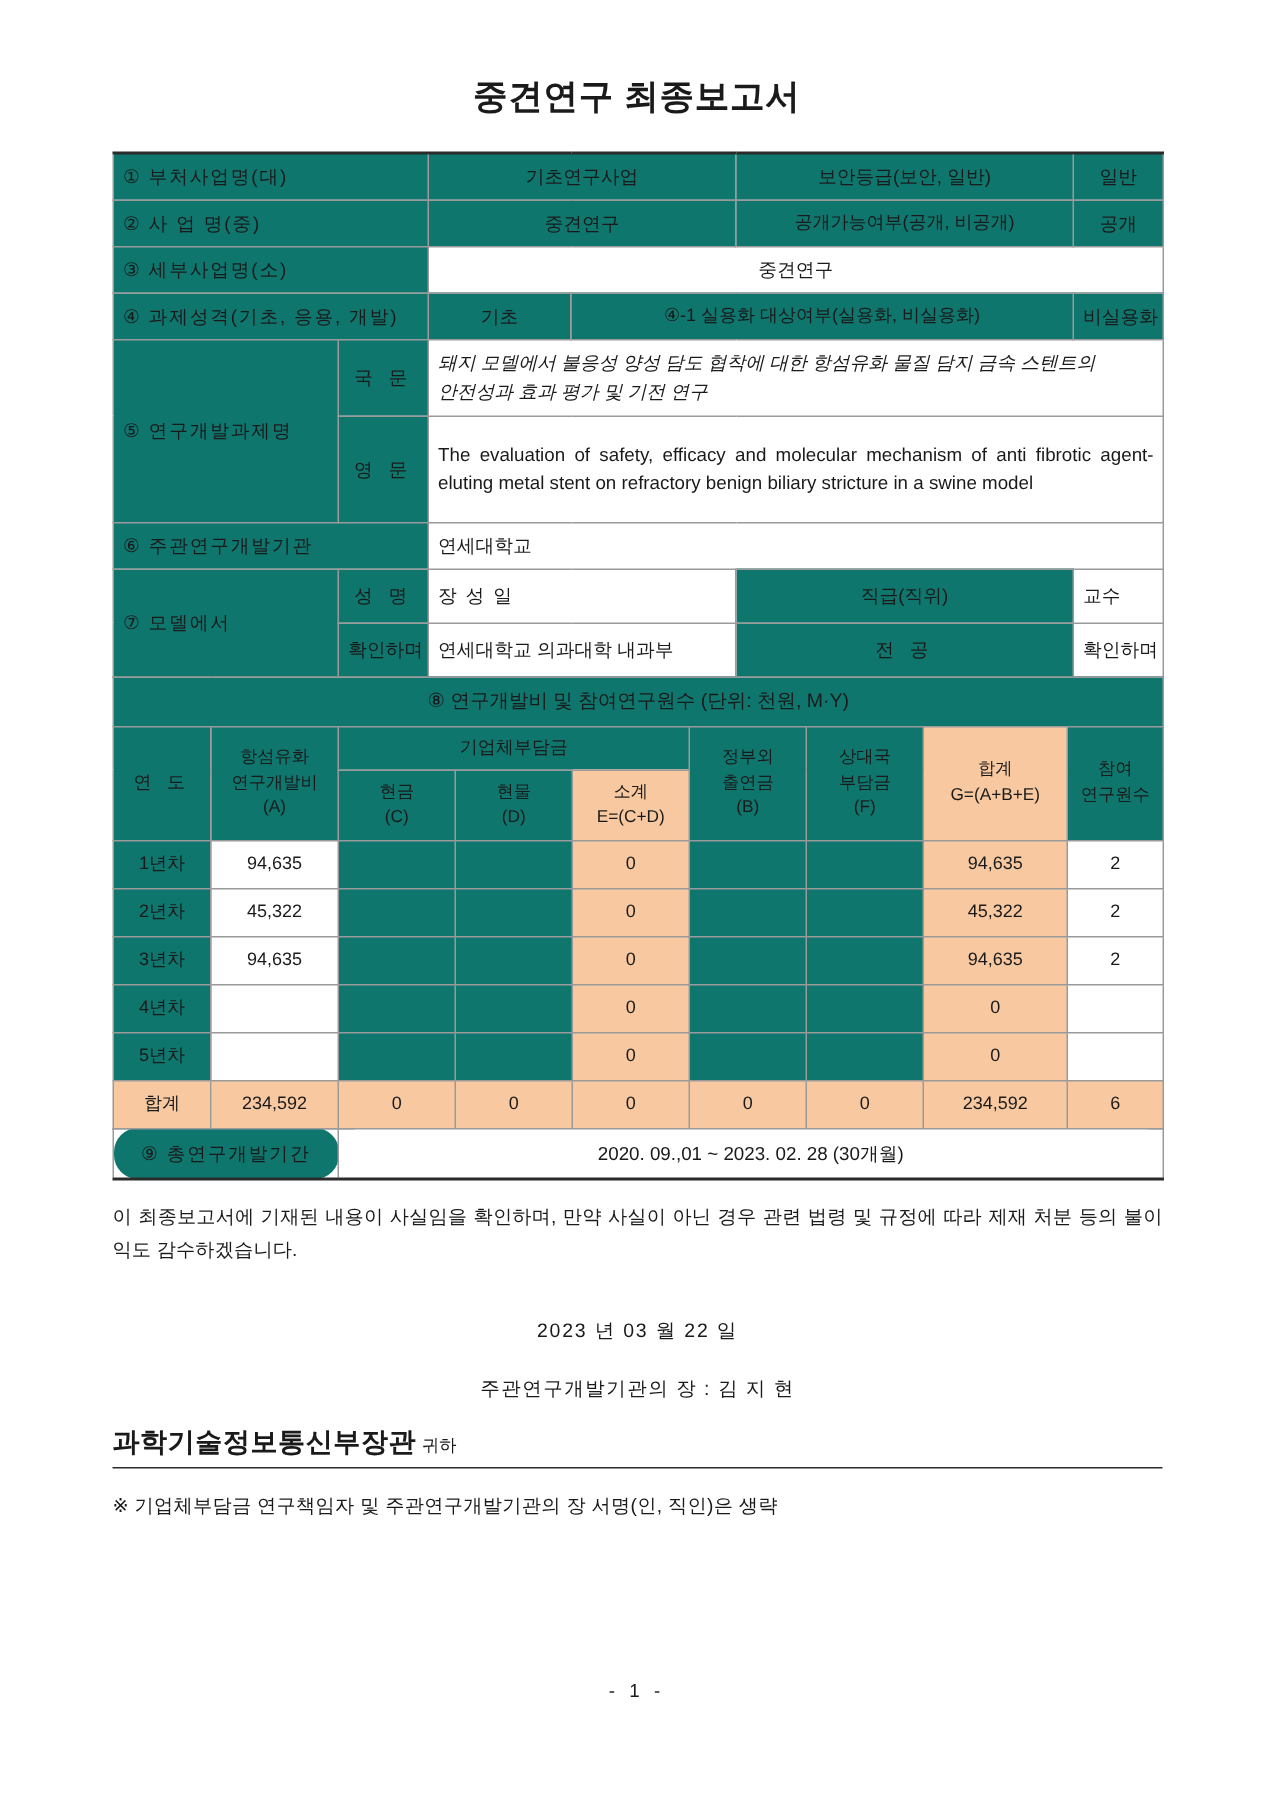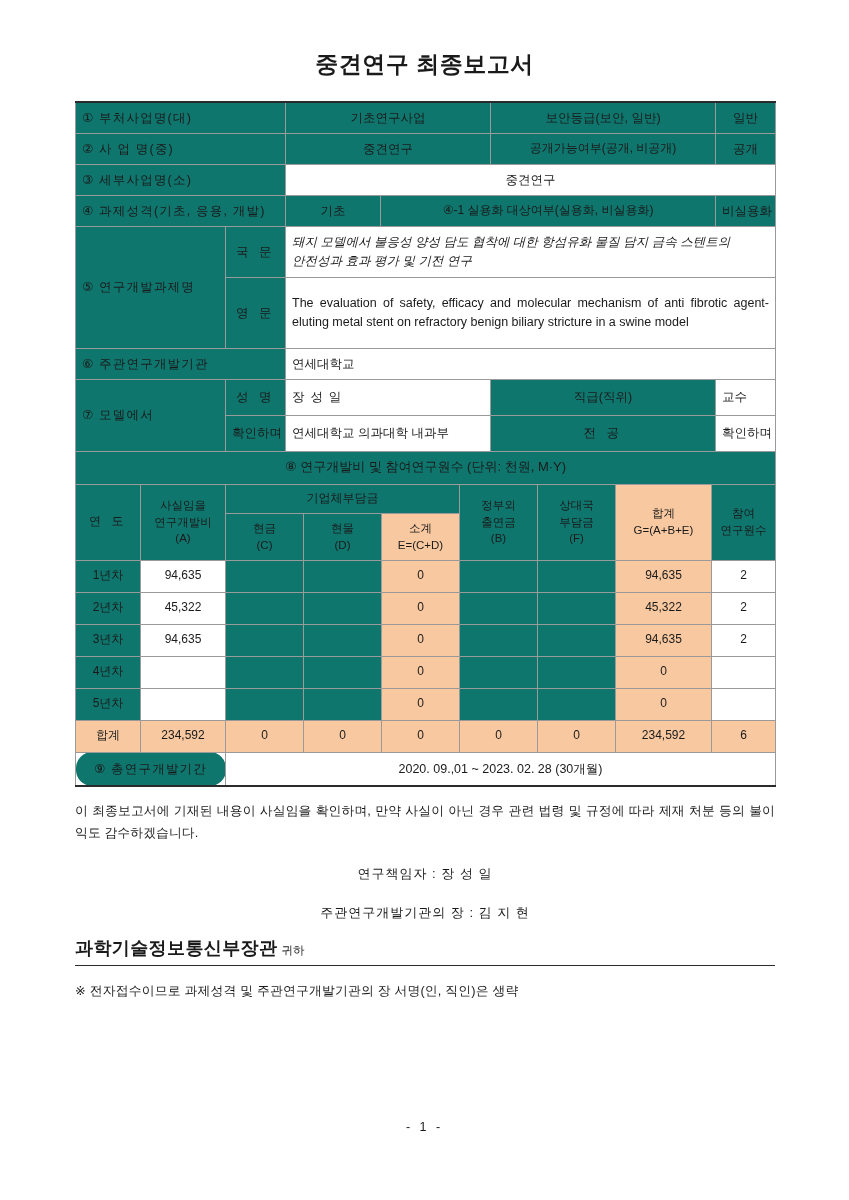--- a/index.html
+++ b/index.html
@@ -224,21 +224,21 @@
     </colgroup>
     <tbody>
 
       <tr>
         <td class="gray ctr bud-caption" colspan="9" style="height:26px;">⑧ 연구개발비 및 참여연구원수 (단위: 천원, M·Y)</td>
       </tr>
 
       <tr>
         <td class="gray ctr sp2" rowspan="2">연  도</td>
         <td class="gray ctr hdr-2line" rowspan="2">
-          <span>사실임을</span><br>
+          <span>항섬유화</span><br>
           <span>연구개발비</span><br>
           <span>(A)</span>
         </td>
         <td class="gray ctr" colspan="3" style="height:22px;">기업체부담금</td>
         <td class="gray ctr hdr-2line" rowspan="2">
           <span>정부외</span><br>
           <span>출연금</span><br>
           <span>(B)</span>
         </td>
         <td class="gray ctr hdr-2line" rowspan="2">
@@ -349,26 +349,26 @@
     <tbody>
       <tr>
         <td class="gray ctr t-outer-bot sp1">⑨ 총연구개발기간</td>
         <td class="white ctr t-outer-bot">2020. 09.,01  ~ 2023. 02. 28 (30개월)</td>
       </tr>
     </tbody>
   </table>
 
   <div class="statement">이 최종보고서에 기재된 내용이 사실임을 확인하며, 만약 사실이 아닌 경우 관련 법령 및 규정에 따라 제재 처분 등의 불이익도 감수하겠습니다.</div>
 
-
-  <div class="sign-line">연구책임자 :   장 성 일</div>
+  <div class="date-line">2023 년    03 월 22  일</div>
+
 
   <div class="sign-line">주관연구개발기관의 장 :  김 지 현</div>
 
   <div class="minister-wrap">
     <span class="minister-name">과학기술정보통신부장관</span><span class="minister-suffix">귀하</span>
   </div>
 
-  <div class="note-line">※ 전자접수이므로 과제성격 및 주관연구개발기관의 장 서명(인, 직인)은 생략</div>
+  <div class="note-line">※ 기업체부담금 연구책임자 및 주관연구개발기관의 장 서명(인, 직인)은 생략</div>
 
   <div class="page-number">- 1 -</div>
 
 </div>
 
 </body></html>

